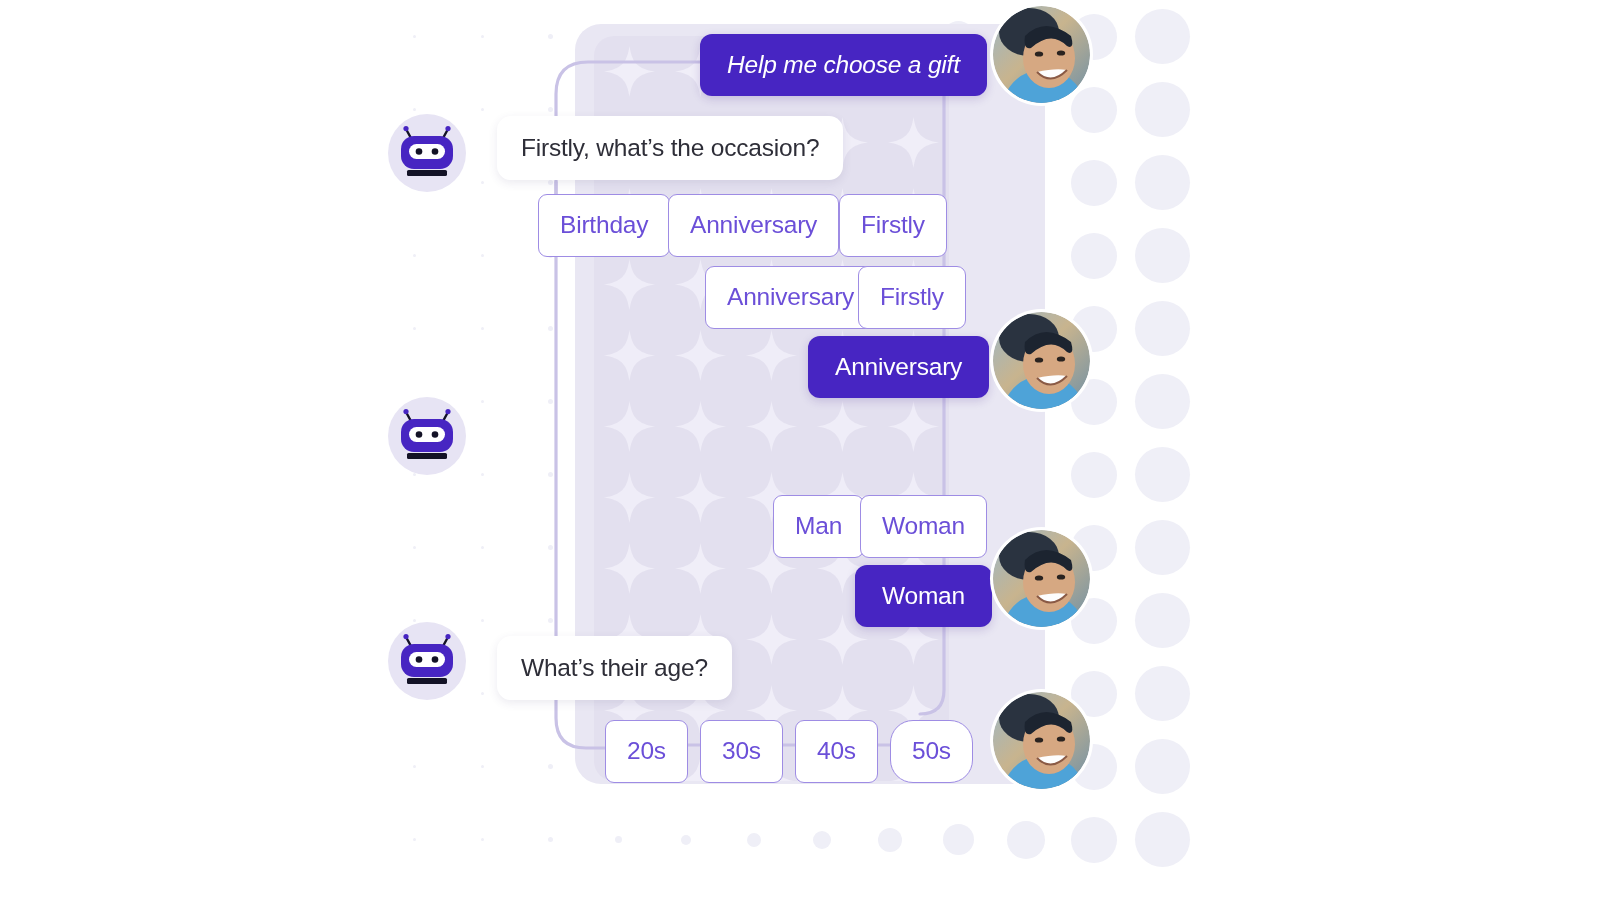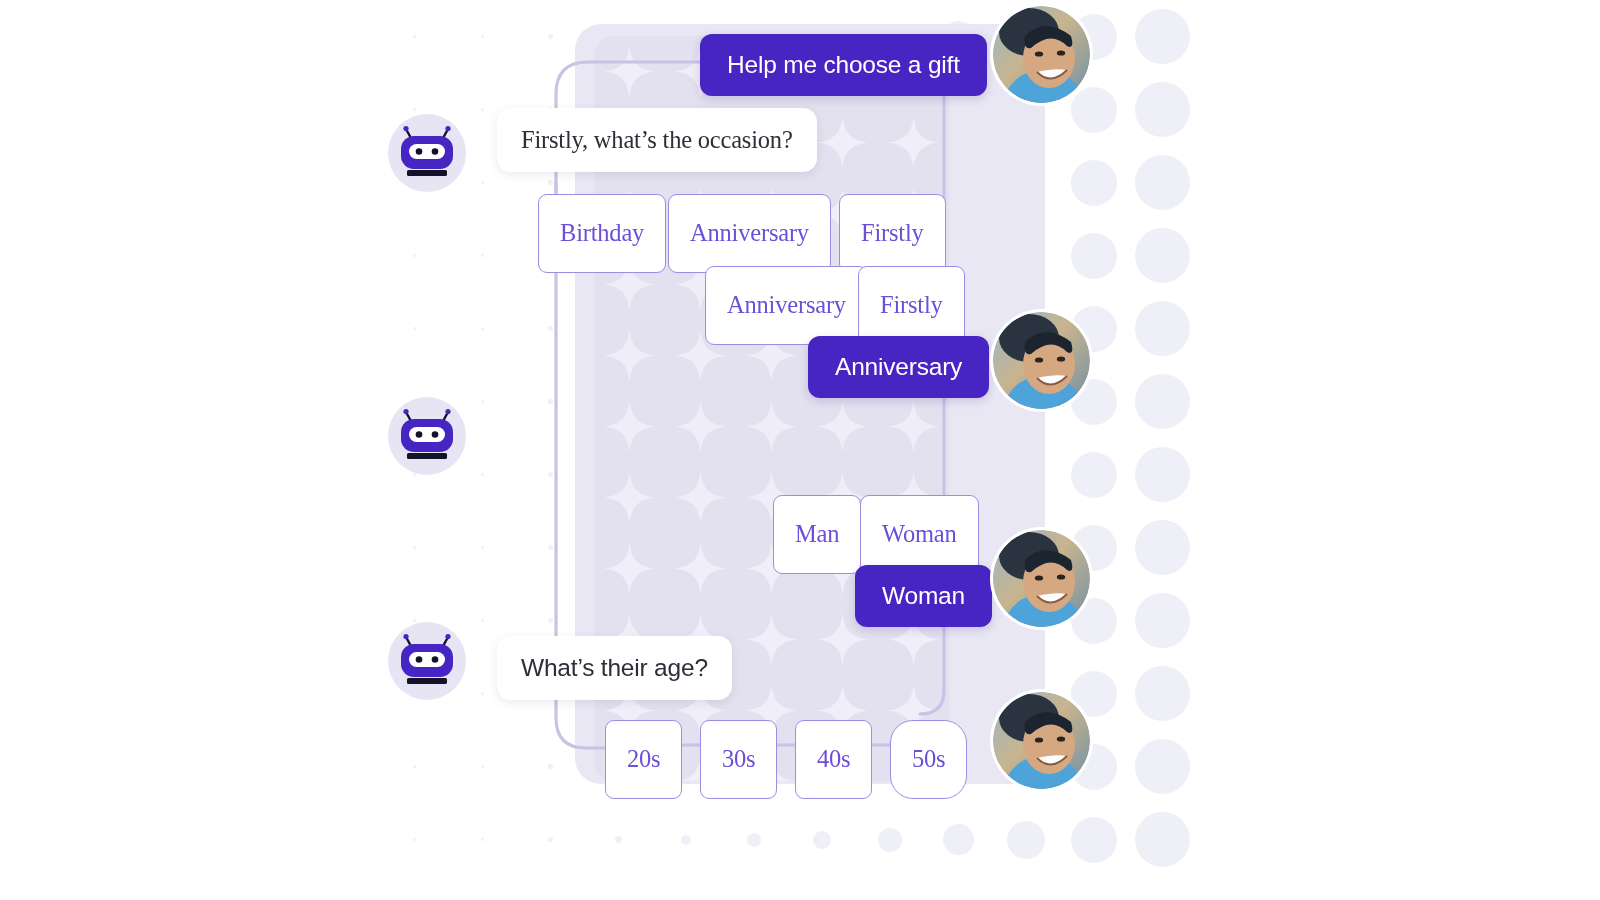--- a/index.html
+++ b/index.html
@@ -87,27 +87,26 @@
     white-space:nowrap;
     box-shadow:0 3px 10px rgba(60,30,140,.18);
   }
 
   
   .chip {
     position:absolute;
     background:#ffffff;
     border:1.6px solid #9e8ce4;
     border-radius:9px;
-    padding:26px 21px;
+    padding:18px 21px;
     font-size:24.5px;
     color:#6b4fd8;
     letter-spacing:-.2px;
     white-space:nowrap;
     line-height:1;
-    font-family:Liberation Serif, serif;
   }
 </style>
 </head>
 <body>
 
 <div id="backdrop">
 
   <div class="dotgrid" id="dotgrid">
       <div class="dotrow">
         <div class="dotcell">
@@ -588,21 +587,21 @@
 
       <path d="M 640 745 L 960 745"></path>
 
       <path d="M 556 182 L 556 196"></path>
     </g>
   </svg>
 </div>
 
 <div id="flow">
 
-  <div class="bubble-user" style="left:700px; top:34px;">Help me choose a gift</div>
+  <div class="bubble-user" style="left:700px; top:34px;font-style:italic;">Help me choose a gift</div>
 
   <div class="avatar-user" style="left:993px; top:6px;">
     <svg viewBox="0 0 97 97" width="97" height="97">
       <defs>
         <clipPath id="cl1">
             <circle cx="48.5" cy="48.5" r="48.5"></circle>
           </clipPath>
         <linearGradient id="bg1" x1="0" y1="0" x2="1" y2="1">
           <stop offset="0%" stop-color="#9ab7c8"></stop>
             <stop offset="45%" stop-color="#c8b48e"></stop>
@@ -630,21 +629,21 @@
       <circle cx="8" cy="2.6" r="2.6" fill="#4725c2"></circle>
       <circle cx="50" cy="2.6" r="2.6" fill="#4725c2"></circle>
       <rect x="3" y="10" width="52" height="33" rx="13" fill="#4725c2"></rect>
       <rect x="11" y="18" width="36" height="15" rx="7.5" fill="#ffffff"></rect>
       <circle cx="21" cy="25.5" r="3.3" fill="#131226"></circle>
       <circle cx="37" cy="25.5" r="3.3" fill="#131226"></circle>
       <rect x="9" y="44" width="40" height="6" rx="1.6" fill="#131226"></rect>
     </svg>
   </div>
 
-  <div class="bubble-bot" style="left:497px; top:108px;font-family:Liberation Serif, serif;">Firstly, what’s the occasion?</div>
+  <div class="bubble-bot" style="left:497px; top:116px;">Firstly, what’s the occasion?</div>
 
   <div class="chip" style="left:538px; top:194px;">Birthday</div>
   <div class="chip" style="left:668px; top:194px;">Anniversary</div>
   <div class="chip" style="left:839px; top:194px;">Firstly</div>
   <div class="chip" style="left:705px; top:266px;">Anniversary</div>
   <div class="chip" style="left:858px; top:266px;">Firstly</div>
 
   <div class="bubble-user" style="left:808px; top:336px;">Anniversary</div>
 
   <div class="avatar-user" style="left:993px; top:312px;">

